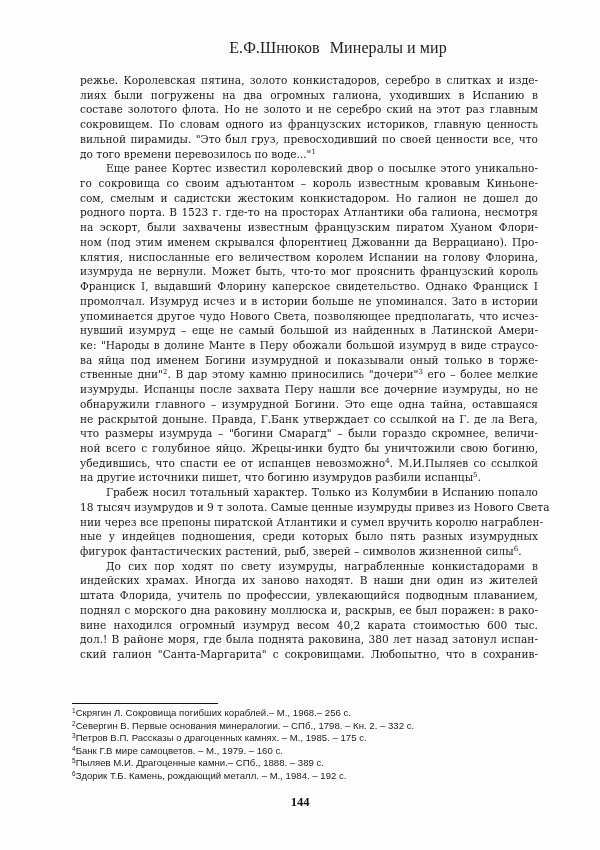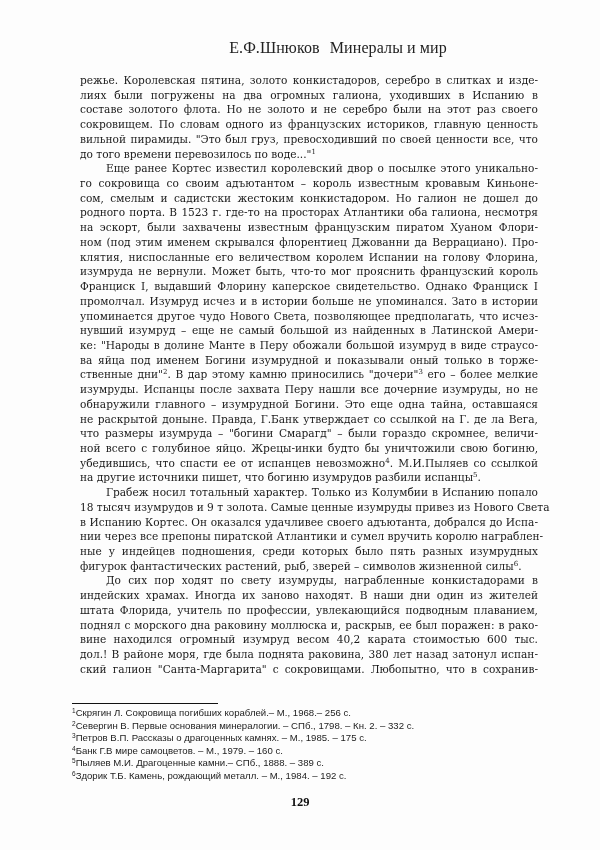--- a/index.html
+++ b/index.html
@@ -26,21 +26,21 @@
 <body>
 
 <div class="page">
   <div class="header">
     <span>Е.Ф.Шнюков</span><span class="sep"></span><span>Минералы и мир</span>
   </div>
 
   <div class="body" id="body">
       <span class="line">режье. Королевская пятина, золото конкистадоров, серебро в слитках и изде-</span>
       <span class="line">лиях были погружены на два огромных галиона, уходивших в Испанию в</span>
-      <span class="line">составе золотого флота. Но не золото и не серебро были на этот раз своего</span>
+      <span class="line">составе золотого флота. Но не золото и не серебро ский на этот раз главным</span>
       <span class="line">сокровищем. По словам одного из французских историков, главную ценность</span>
       <span class="line">вильной пирамиды. "Это был груз, превосходивший по своей ценности все, что</span>
       <span class="line last last">до того времени перевозилось по воде..."<sup>1</sup></span>
       <span class="line indent">Еще ранее Кортес известил королевский двор о посылке этого уникально-</span>
       <span class="line">го сокровища со своим адъютантом – король известным кровавым Киньоне-</span>
       <span class="line">сом, смелым и садистски жестоким конкистадором. Но галион не дошел до</span>
       <span class="line">родного порта. В 1523 г. где-то на просторах Атлантики оба галиона, несмотря</span>
       <span class="line">на эскорт, были захвачены известным французским пиратом Хуаном Флори-</span>
       <span class="line">ном (под этим именем скрывался флорентиец Джованни да Веррациано). Про-</span>
       <span class="line">клятия, ниспосланные его величеством королем Испании на голову Флорина,</span>
@@ -54,21 +54,20 @@
       <span class="line">ственные дни"<sup>2</sup>. В дар этому камню приносились "дочери"<sup>3</sup> его – более мелкие</span>
       <span class="line">изумруды. Испанцы после захвата Перу нашли все дочерние изумруды, но не</span>
       <span class="line">обнаружили главного – изумрудной Богини. Это еще одна тайна, оставшаяся</span>
       <span class="line">не раскрытой доныне. Правда, Г.Банк утверждает со ссылкой на Г. де ла Вега,</span>
       <span class="line">что размеры изумруда – "богини Смарагд" – были гораздо скромнее, величи-</span>
       <span class="line">ной всего с голубиное яйцо. Жрецы-инки будто бы уничтожили свою богиню,</span>
       <span class="line">убедившись, что спасти ее от испанцев невозможно<sup>4</sup>. М.И.Пыляев со ссылкой</span>
       <span class="line last last">на другие источники пишет, что богиню изумрудов разбили испанцы<sup>5</sup>.</span>
       <span class="line indent">Грабеж носил тотальный характер. Только из Колумбии в Испанию попало</span>
       <span class="line">18 тысяч изумрудов и 9 т золота. Самые ценные изумруды привез из Нового Света</span>
-      <span class="line">в Испанию Кортес. Он оказался удачливее своего адъютанта, добрался до Испа-</span>
       <span class="line">нии через все препоны пиратской Атлантики и сумел вручить королю награблен-</span>
       <span class="line">ные у индейцев подношения, среди которых было пять разных изумрудных</span>
       <span class="line last last">фигурок фантастических растений, рыб, зверей – символов жизненной силы<sup>6</sup>.</span>
       <span class="line indent">До сих пор ходят по свету изумруды, награбленные конкистадорами в</span>
       <span class="line">индейских храмах. Иногда их заново находят. В наши дни один из жителей</span>
       <span class="line">штата Флорида, учитель по профессии, увлекающийся подводным плаванием,</span>
       <span class="line">поднял с морского дна раковину моллюска и, раскрыв, ее был поражен: в рако-</span>
       <span class="line">вине находился огромный изумруд весом 40,2 карата стоимостью 600 тыс.</span>
       <span class="line">дол.! В районе моря, где была поднята раковина, 380 лет назад затонул испан-</span>
       <span class="line">ский галион "Санта-Маргарита" с сокровищами. Любопытно, что в сохранив-</span>
@@ -77,14 +76,14 @@
   <div class="rule"></div>
   <div class="notes" id="notes">
       <div><sup>1</sup>Скрягин Л. Сокровища погибших кораблей.– М., 1968.– 256 с.</div>
       <div><sup>2</sup>Севергин В. Первые основания минералогии. – СПб., 1798. – Кн. 2. – 332 с.</div>
       <div><sup>3</sup>Петров В.П. Рассказы о драгоценных камнях. – М., 1985. – 175 с.</div>
       <div><sup>4</sup>Банк Г.В мире самоцветов. – М., 1979. – 160 с.</div>
       <div><sup>5</sup>Пыляев М.И. Драгоценные камни.– СПб., 1888. – 389 с.</div>
       <div><sup>6</sup>Здорик Т.Б. Камень, рождающий металл. – М., 1984. – 192 с.</div>
     </div>
 
-  <div class="pagenum">129</div>
+  <div class="pagenum">144</div>
 </div>
 
 </body></html>

